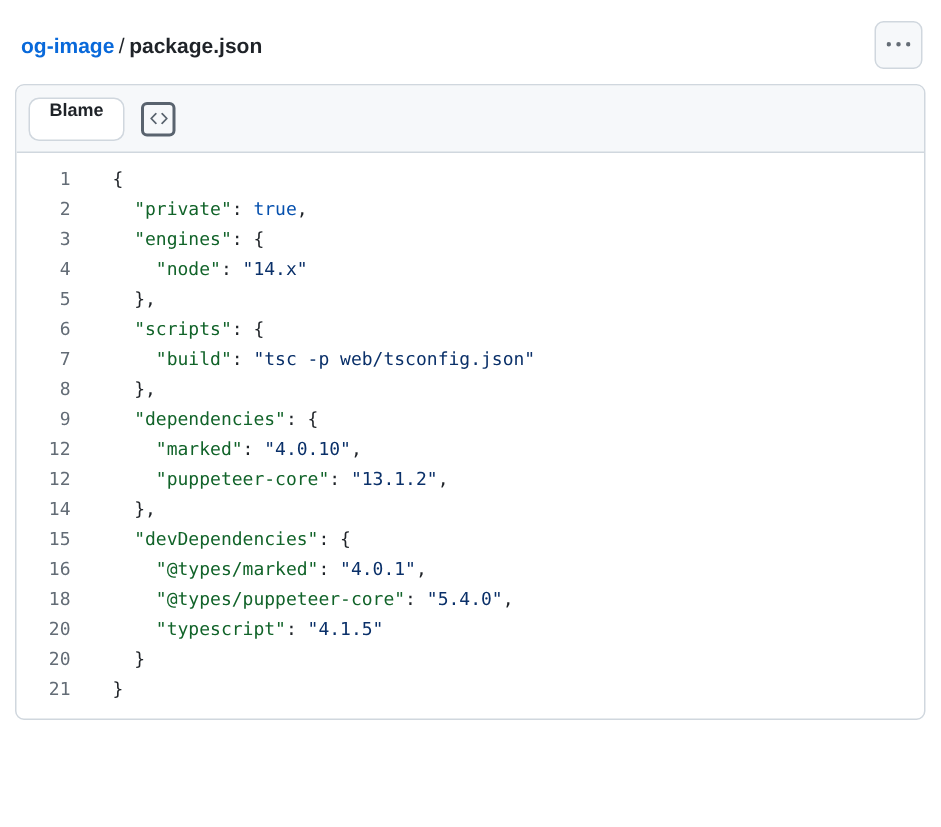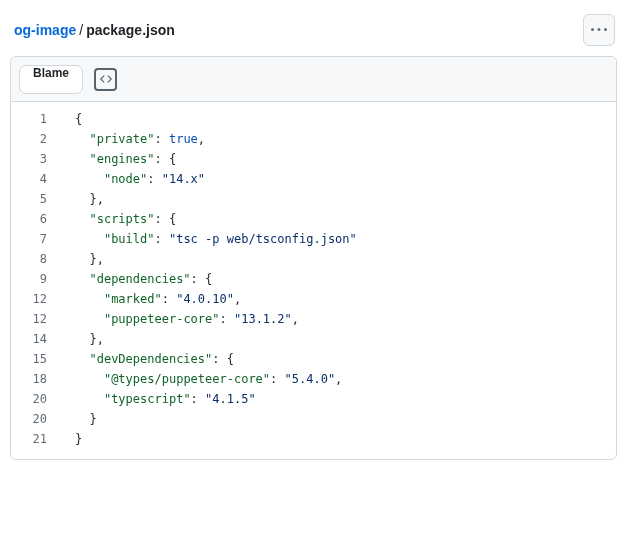--- a/index.html
+++ b/index.html
@@ -212,20 +212,24 @@
         </div>
         <div class="code-row">
           <span class="ln">14</span>
           <span class="lc"><span class="tok-p">  },</span></span>
         </div>
         <div class="code-row">
           <span class="ln">15</span>
           <span class="lc"><span class="tok-p">  </span><span class="tok-k">"devDependencies"</span><span class="tok-p">: {</span></span>
         </div>
         <div class="code-row">
+          <span class="ln">16</span>
+          <span class="lc"><span class="tok-p">    </span><span class="tok-k">"@types/marked"</span><span class="tok-p">: </span><span class="tok-s">"4.0.1"</span><span class="tok-p">,</span></span>
+        </div>
+        <div class="code-row">
           <span class="ln">18</span>
           <span class="lc"><span class="tok-p">    </span><span class="tok-k">"@types/puppeteer-core"</span><span class="tok-p">: </span><span class="tok-s">"5.4.0"</span><span class="tok-p">,</span></span>
         </div>
         <div class="code-row">
           <span class="ln">20</span>
           <span class="lc"><span class="tok-p">    </span><span class="tok-k">"typescript"</span><span class="tok-p">: </span><span class="tok-s">"4.1.5"</span></span>
         </div>
         <div class="code-row">
           <span class="ln">20</span>
           <span class="lc"><span class="tok-p">  }</span></span>

